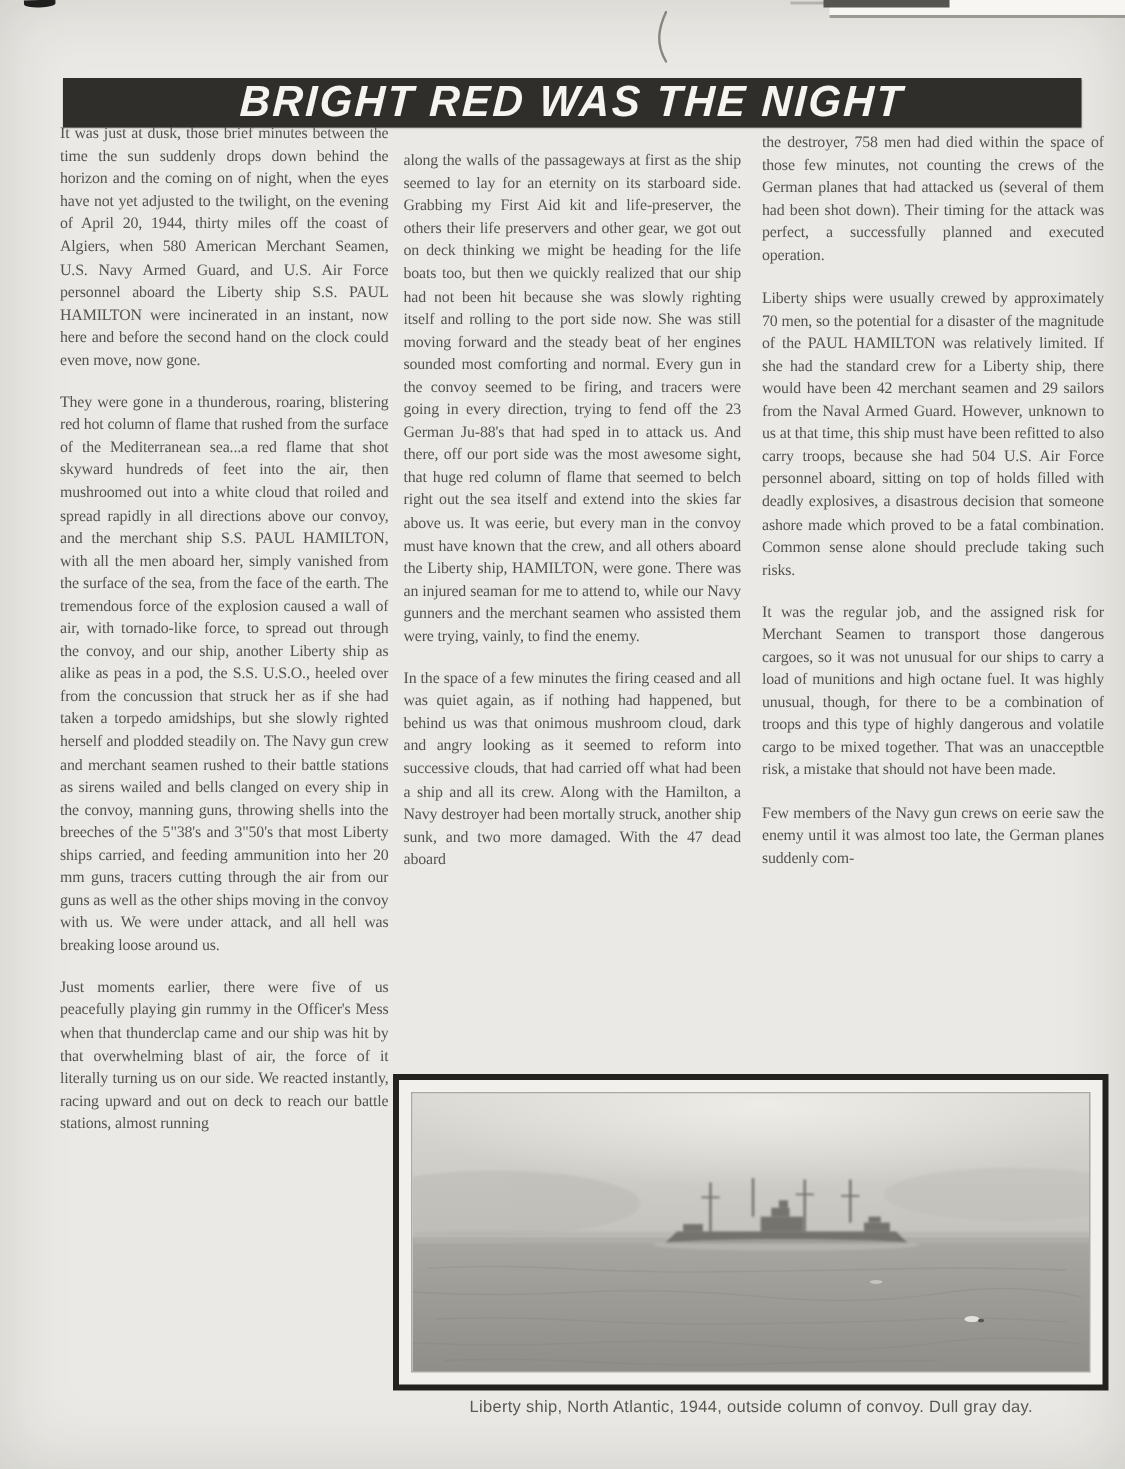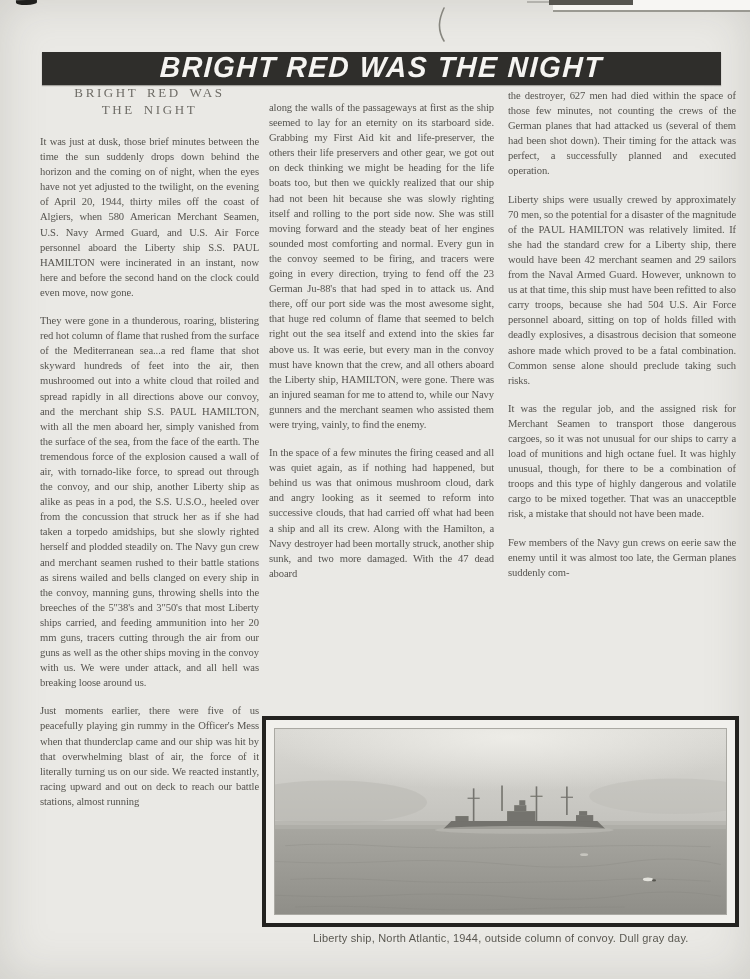--- a/index.html
+++ b/index.html
@@ -73,36 +73,32 @@
   <div class="artifact-dark-seg"></div>
   <svg class="artifact-hair" viewBox="0 0 18 36">
     <path d="M10,1 C5,12 3,22 10,34" fill="none" stroke="#87867f" stroke-width="1.6" stroke-linecap="round"></path>
   </svg>
 
   <div class="banner">
     <span class="banner-title">BRIGHT RED WAS THE NIGHT</span>
   </div>
 
   <section class="col col1">
-    <h2 class="art-heading">
-      <span>BRIGHT RED WAS</span><br>
-      <span>THE NIGHT</span>
-    </h2>
     <p class="para">It was just at dusk, those brief minutes between the time the sun suddenly drops down behind the horizon and the coming on of night, when the eyes have not yet adjusted to the twilight, on the evening of April 20, 1944, thirty miles off the coast of Algiers, when 580 American Merchant Seamen, U.S. Navy Armed Guard, and U.S. Air Force personnel aboard the Liberty ship S.S. PAUL HAMILTON were incinerated in an instant, now here and before the second hand on the clock could even move, now gone.</p>
     <p class="para">They were gone in a thunderous, roaring, blistering red hot column of flame that rushed from the surface of the Mediterranean sea...a red flame that shot skyward hundreds of feet into the air, then mushroomed out into a white cloud that roiled and spread rapidly in all directions above our convoy, and the merchant ship S.S. PAUL HAMILTON, with all the men aboard her, simply vanished from the surface of the sea, from the face of the earth. The tremendous force of the explosion caused a wall of air, with tornado-like force, to spread out through the convoy, and our ship, another Liberty ship as alike as peas in a pod, the S.S. U.S.O., heeled over from the concussion that struck her as if she had taken a torpedo amidships, but she slowly righted herself and plodded steadily on. The Navy gun crew and merchant seamen rushed to their battle stations as sirens wailed and bells clanged on every ship in the convoy, manning guns, throwing shells into the breeches of the 5"38's and 3"50's that most Liberty ships carried, and feeding ammunition into her 20 mm guns, tracers cutting through the air from our guns as well as the other ships moving in the convoy with us. We were under attack, and all hell was breaking loose around us.</p>
     <p class="para">Just moments earlier, there were five of us peacefully playing gin rummy in the Officer's Mess when that thunderclap came and our ship was hit by that overwhelming blast of air, the force of it literally turning us on our side. We reacted instantly, racing upward and out on deck to reach our battle stations, almost running</p>
   </section>
 
   <section class="col col2">
     <p class="para">along the walls of the passageways at first as the ship seemed to lay for an eternity on its starboard side. Grabbing my First Aid kit and life-preserver, the others their life preservers and other gear, we got out on deck thinking we might be heading for the life boats too, but then we quickly realized that our ship had not been hit because she was slowly righting itself and rolling to the port side now. She was still moving forward and the steady beat of her engines sounded most comforting and normal. Every gun in the convoy seemed to be firing, and tracers were going in every direction, trying to fend off the 23 German Ju-88's that had sped in to attack us. And there, off our port side was the most awesome sight, that huge red column of flame that seemed to belch right out the sea itself and extend into the skies far above us. It was eerie, but every man in the convoy must have known that the crew, and all others aboard the Liberty ship, HAMILTON, were gone. There was an injured seaman for me to attend to, while our Navy gunners and the merchant seamen who assisted them were trying, vainly, to find the enemy.</p>
     <p class="para">In the space of a few minutes the firing ceased and all was quiet again, as if nothing had happened, but behind us was that onimous mushroom cloud, dark and angry looking as it seemed to reform into successive clouds, that had carried off what had been a ship and all its crew. Along with the Hamilton, a Navy destroyer had been mortally struck, another ship sunk, and two more damaged. With the 47 dead aboard</p>
   </section>
 
   <section class="col col3">
-    <p class="para">the destroyer, 627 men had died within the space of those few minutes, not counting the crews of the German planes that had attacked us (several of them had been shot down). Their timing for the attack was perfect, a successfully planned and executed operation.</p>
+    <p class="para">the destroyer, 758 men had died within the space of those few minutes, not counting the crews of the German planes that had attacked us (several of them had been shot down). Their timing for the attack was perfect, a successfully planned and executed operation.</p>
     <p class="para">Liberty ships were usually crewed by approximately 70 men, so the potential for a disaster of the magnitude of the PAUL HAMILTON was relatively limited. If she had the standard crew for a Liberty ship, there would have been 42 merchant seamen and 29 sailors from the Naval Armed Guard. However, unknown to us at that time, this ship must have been refitted to also carry troops, because she had 504 U.S. Air Force personnel aboard, sitting on top of holds filled with deadly explosives, a disastrous decision that someone ashore made which proved to be a fatal combination. Common sense alone should preclude taking such risks.</p>
     <p class="para">It was the regular job, and the assigned risk for Merchant Seamen to transport those dangerous cargoes, so it was not unusual for our ships to carry a load of munitions and high octane fuel. It was highly unusual, though, for there to be a combination of troops and this type of highly dangerous and volatile cargo to be mixed together. That was an unacceptble risk, a mistake that should not have been made.</p>
     <p class="para">Few members of the Navy gun crews on eerie saw the enemy until it was almost too late, the German planes suddenly com-</p>
   </section>
 
   <figure class="photo">
     <div class="photo-inner">
       <svg viewBox="0 0 445 187" preserveAspectRatio="none" role="img">
         <defs>
           <linearGradient id="sky" x1="0" y1="0" x2="0" y2="1">

